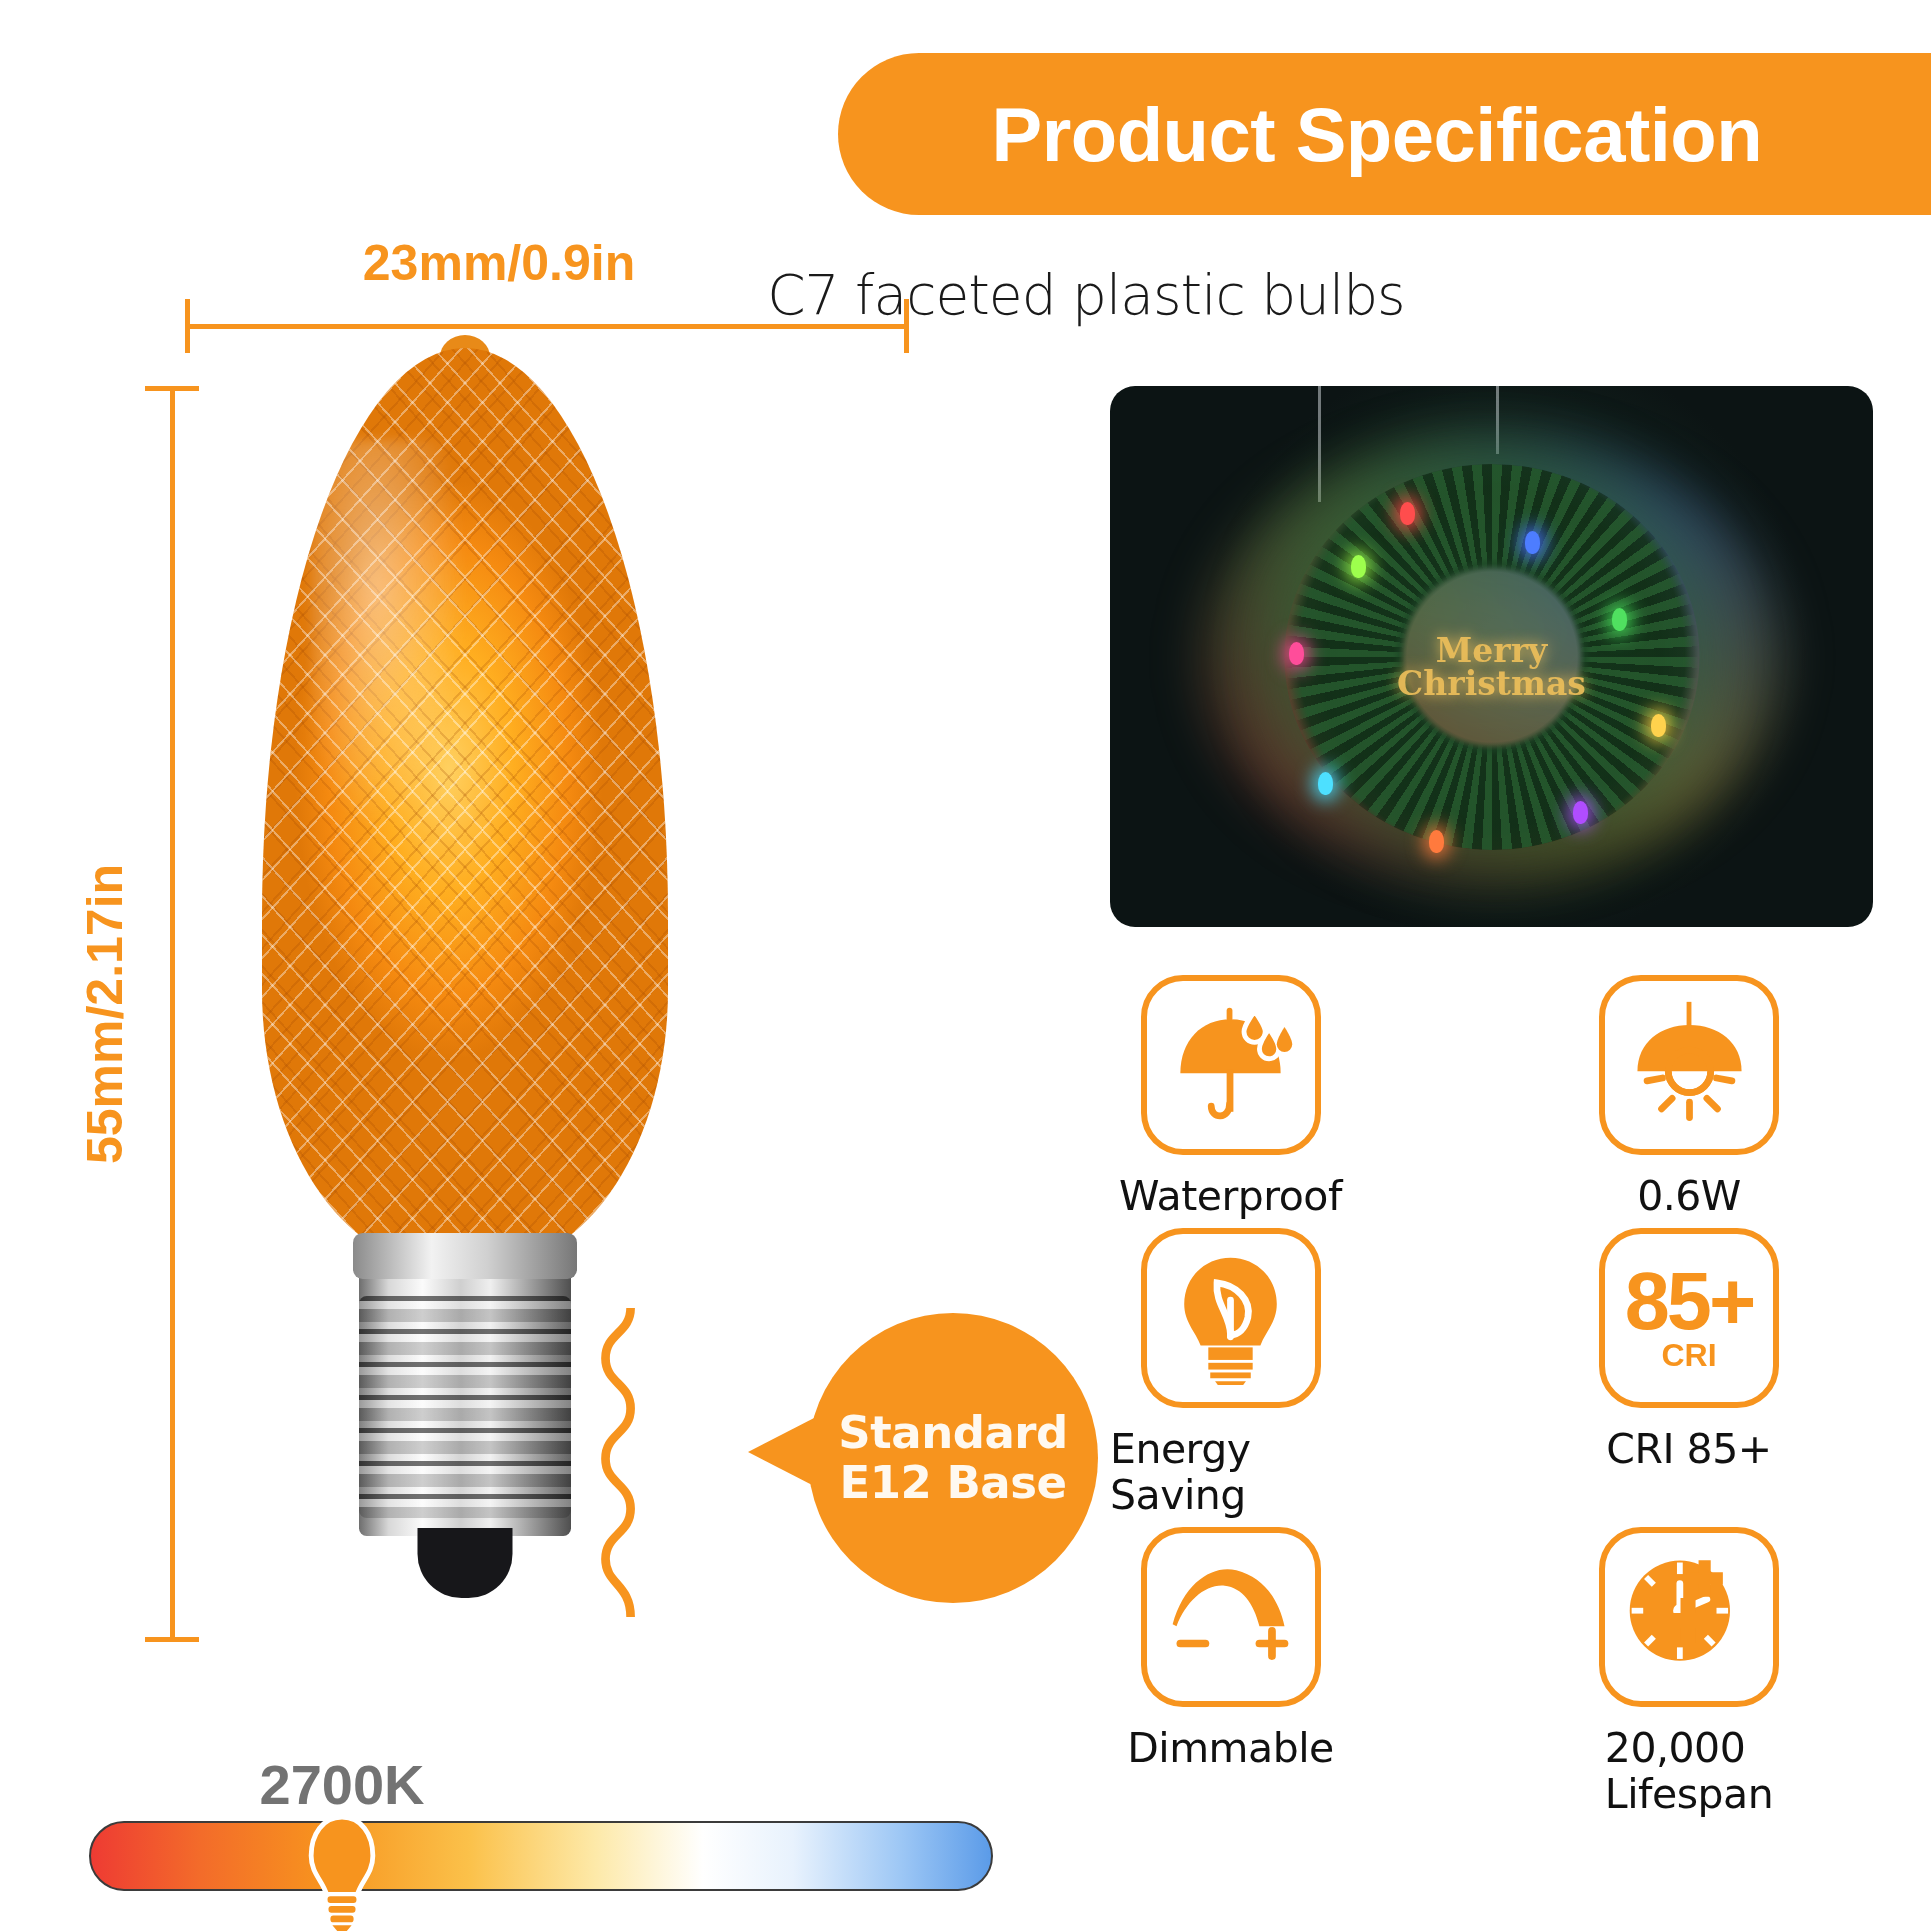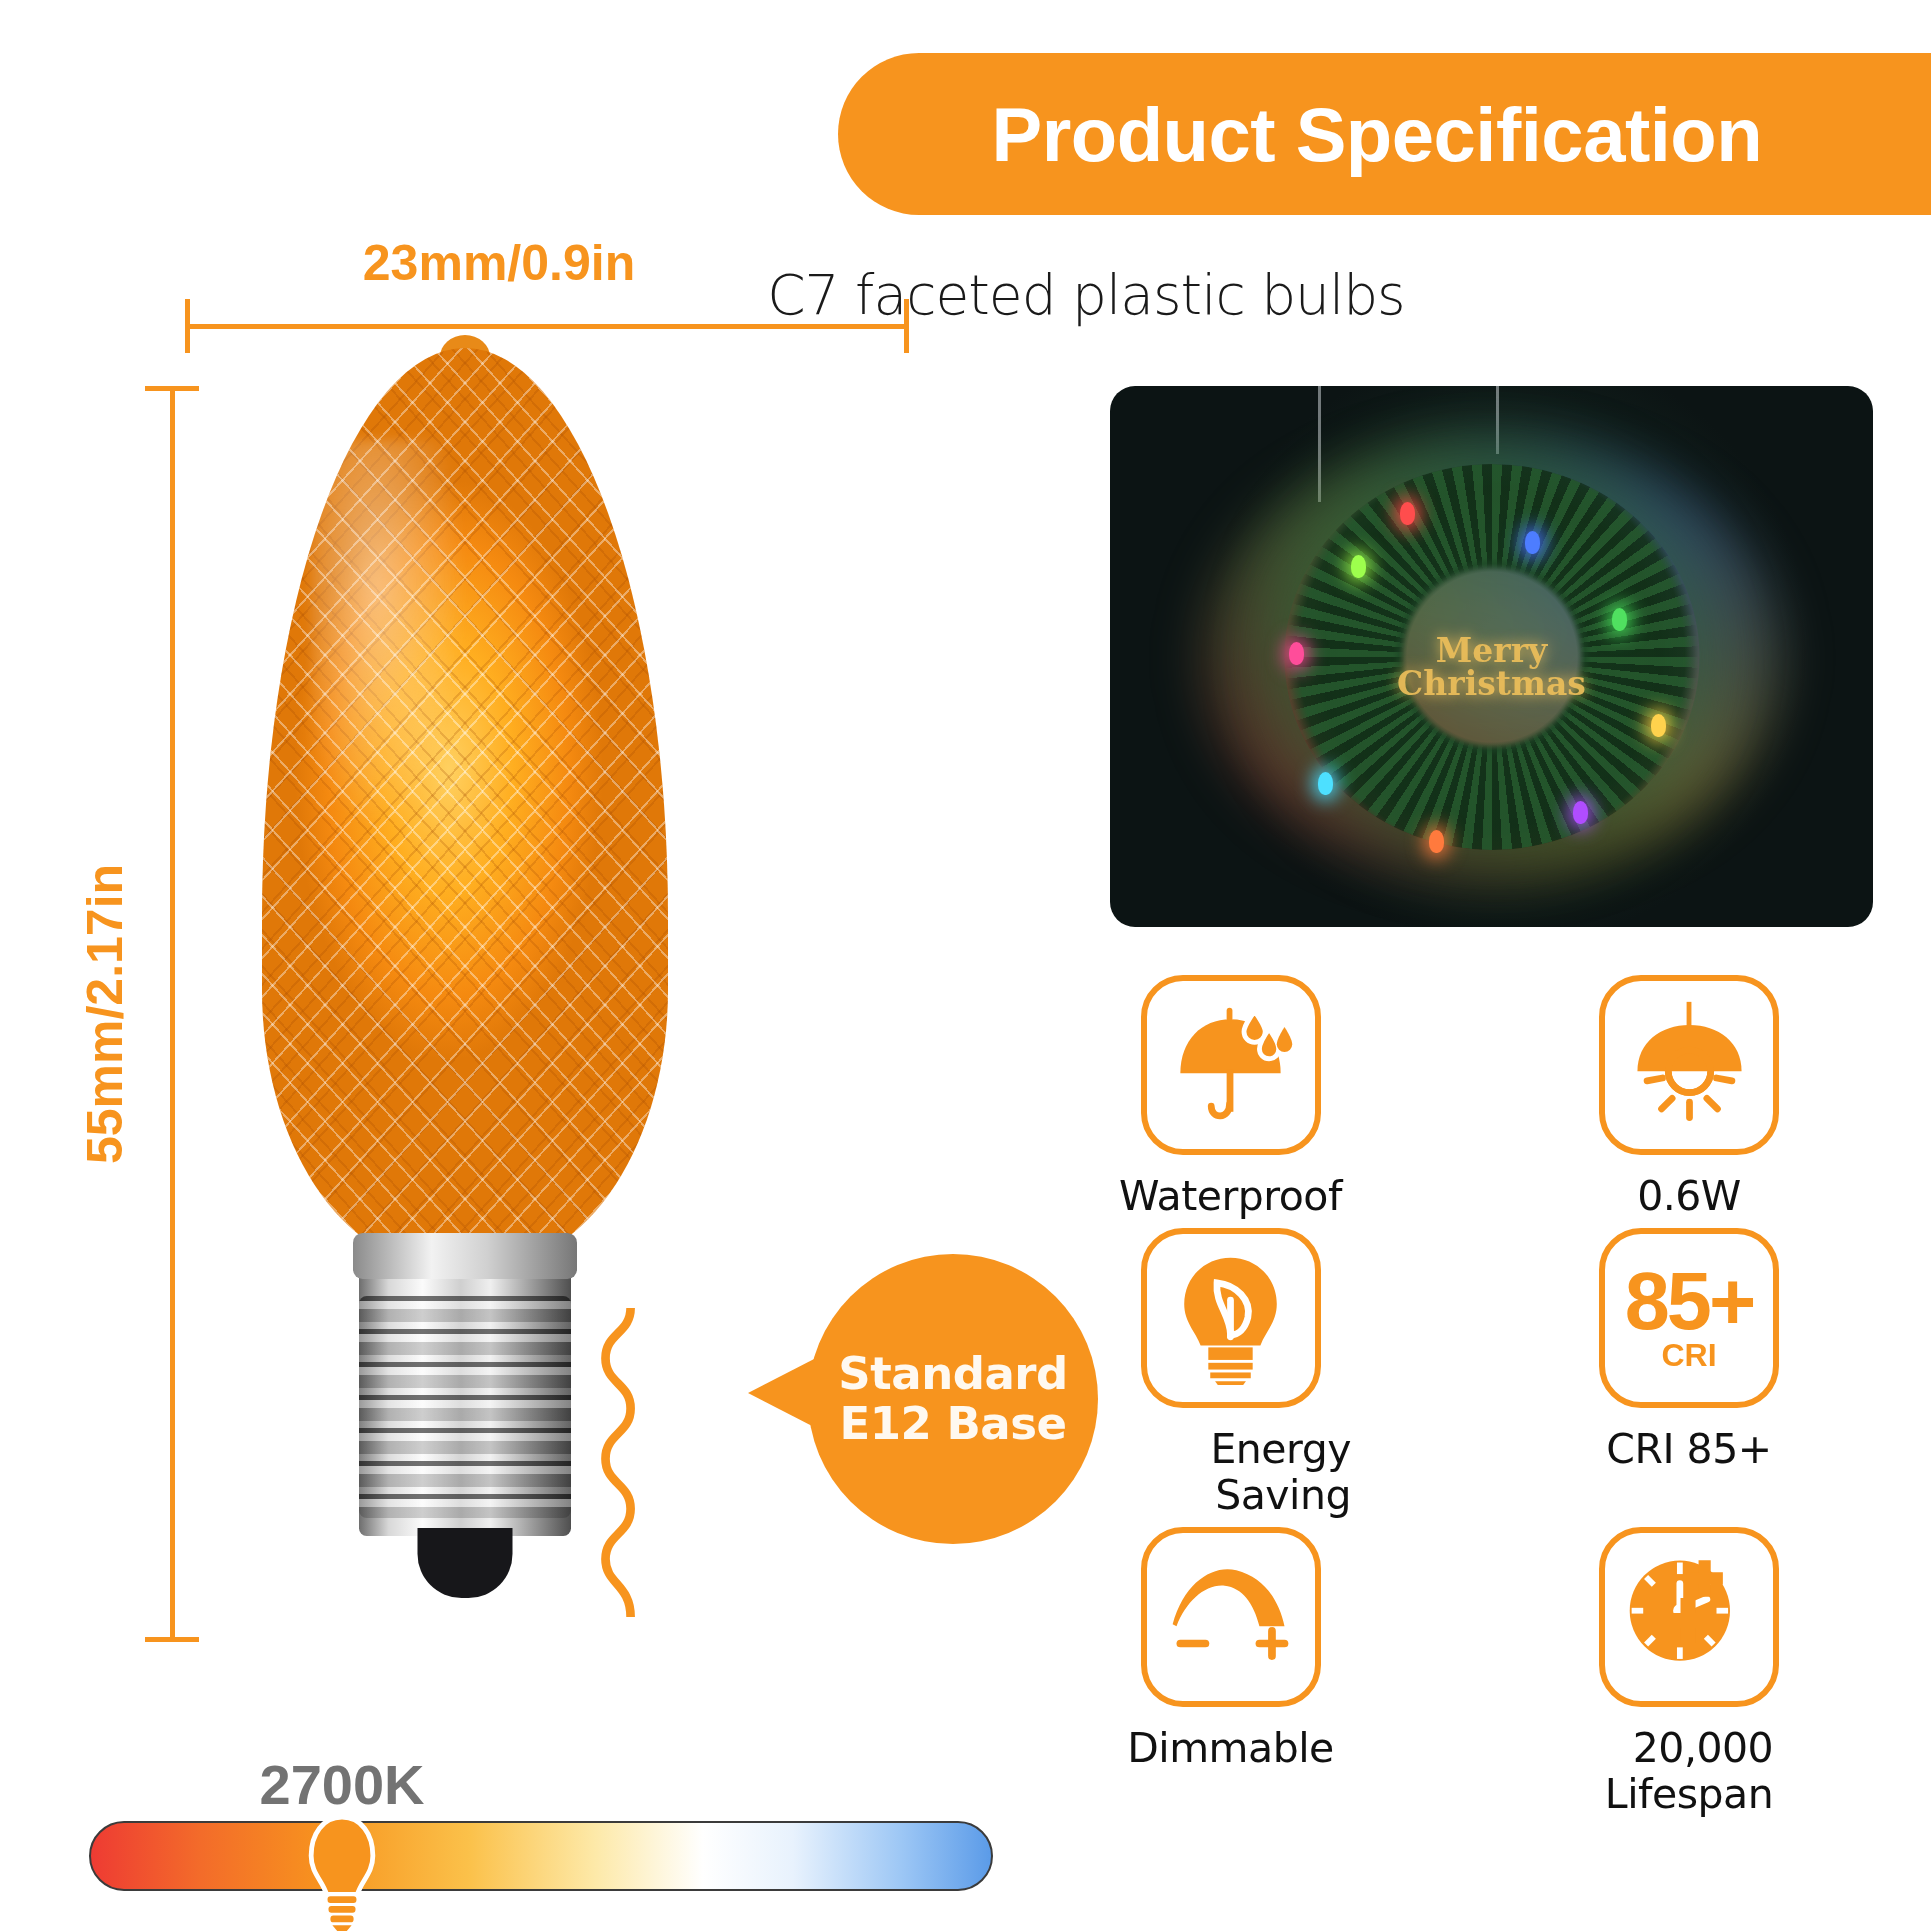--- a/index.html
+++ b/index.html
@@ -114,21 +114,21 @@
     position:absolute;left:50%;top:1180px;transform:translateX(-50%);
     width:95px;height:70px;background:#17171a;
     border-radius:0 0 44px 44px;
   }
 
   
   .wavy-bracket{position:absolute;left:574px;top:1308px;width:87px;height:309px;}
 
   
   .callout{
-    position:absolute;left:792px;top:1254px;width:290px;height:290px;
+    position:absolute;left:792px;top:1313px;width:290px;height:290px;
     background:#F7941E;border-radius:50%;
     display:flex;flex-direction:column;align-items:center;justify-content:center;
   }
   .callout-pointer{
     position:absolute;left:-60px;top:104px;width:0;height:0;
     border-top:35px solid transparent;border-bottom:35px solid transparent;
     border-right:68px solid #F7941E;
   }
   .callout-line{
     color:#FFF9F0;font-size:45px;font-weight:bold;line-height:1.12;
@@ -208,21 +208,21 @@
     position:absolute;left:1110px;top:975px;width:772px;
     display:grid;grid-template-columns:1fr 1fr;
     row-gap:7.7px;column-gap:145px;
   }
   .feature{display:flex;flex-direction:column;align-items:center;width:241px;}
   .feature-box{
     width:180px;height:180px;border:6.8px solid #F7941E;border-radius:42px;
     display:flex;align-items:center;justify-content:center;box-sizing:border-box;
   }
   .feature-label{
-    margin-top:19.3px;font-size:41px;color:#111;text-align:right;line-height:1.12;
+    margin-top:19.3px;font-size:41px;color:#111;text-align:left;line-height:1.12;
     font-family:"DejaVu Sans", sans-serif;font-weight:500;letter-spacing:-0.5px;
     white-space:pre-line;
   }
   .cri-big{font-size:81px;font-weight:bold;color:#F7941E;line-height:.9;letter-spacing:-2.9px;}
   .cri-small{font-size:32px;font-weight:bold;color:#F7941E;line-height:1;margin-top:1.9px;letter-spacing:0px;}
   .cri-stack{display:flex;flex-direction:column;align-items:center;justify-content:center;}
 </style>
 </head>
 <body>
 

